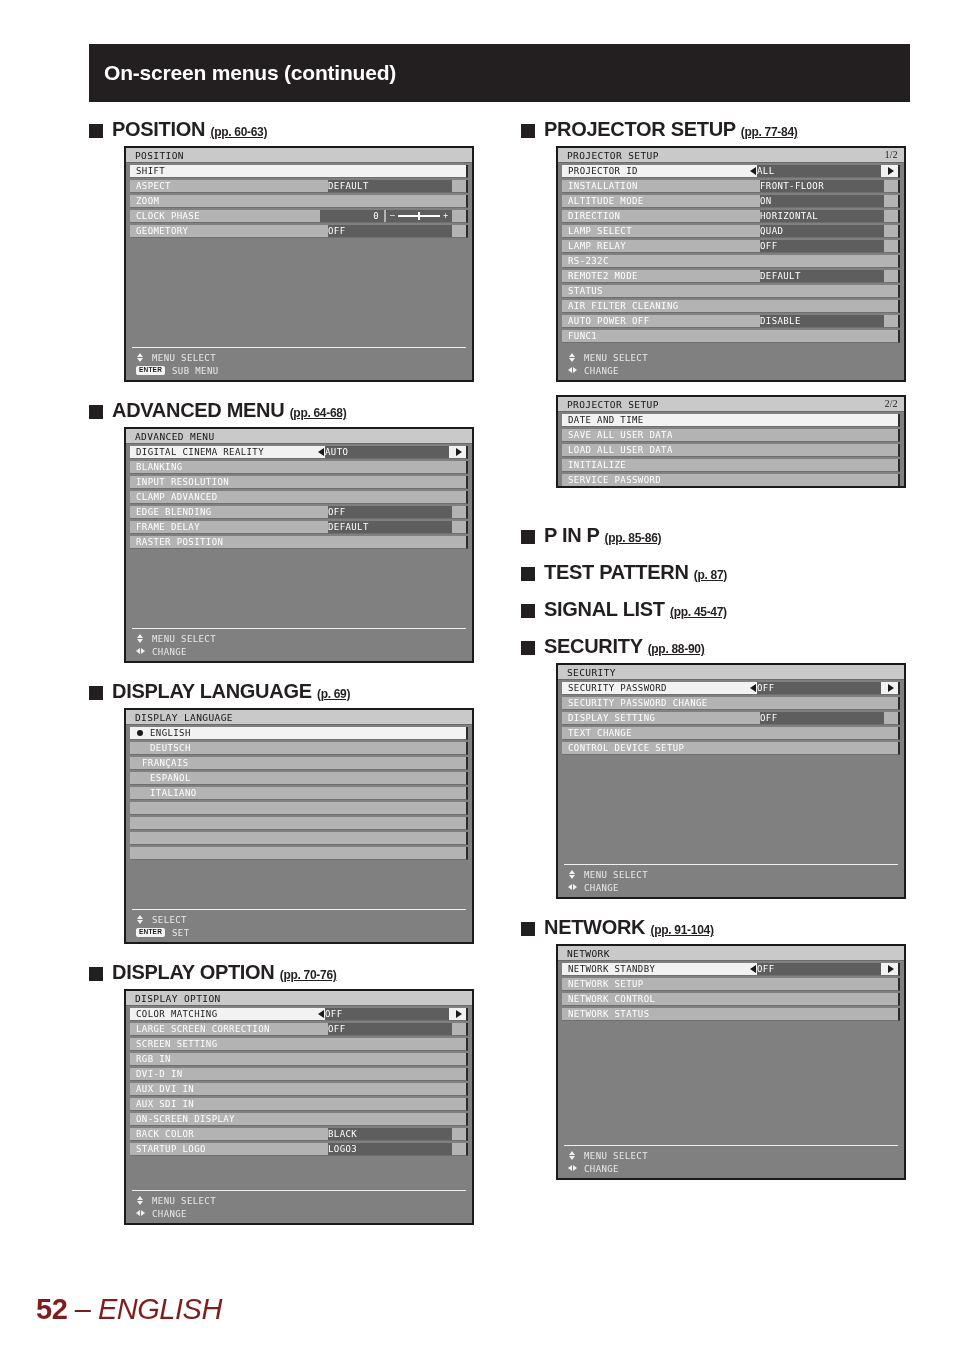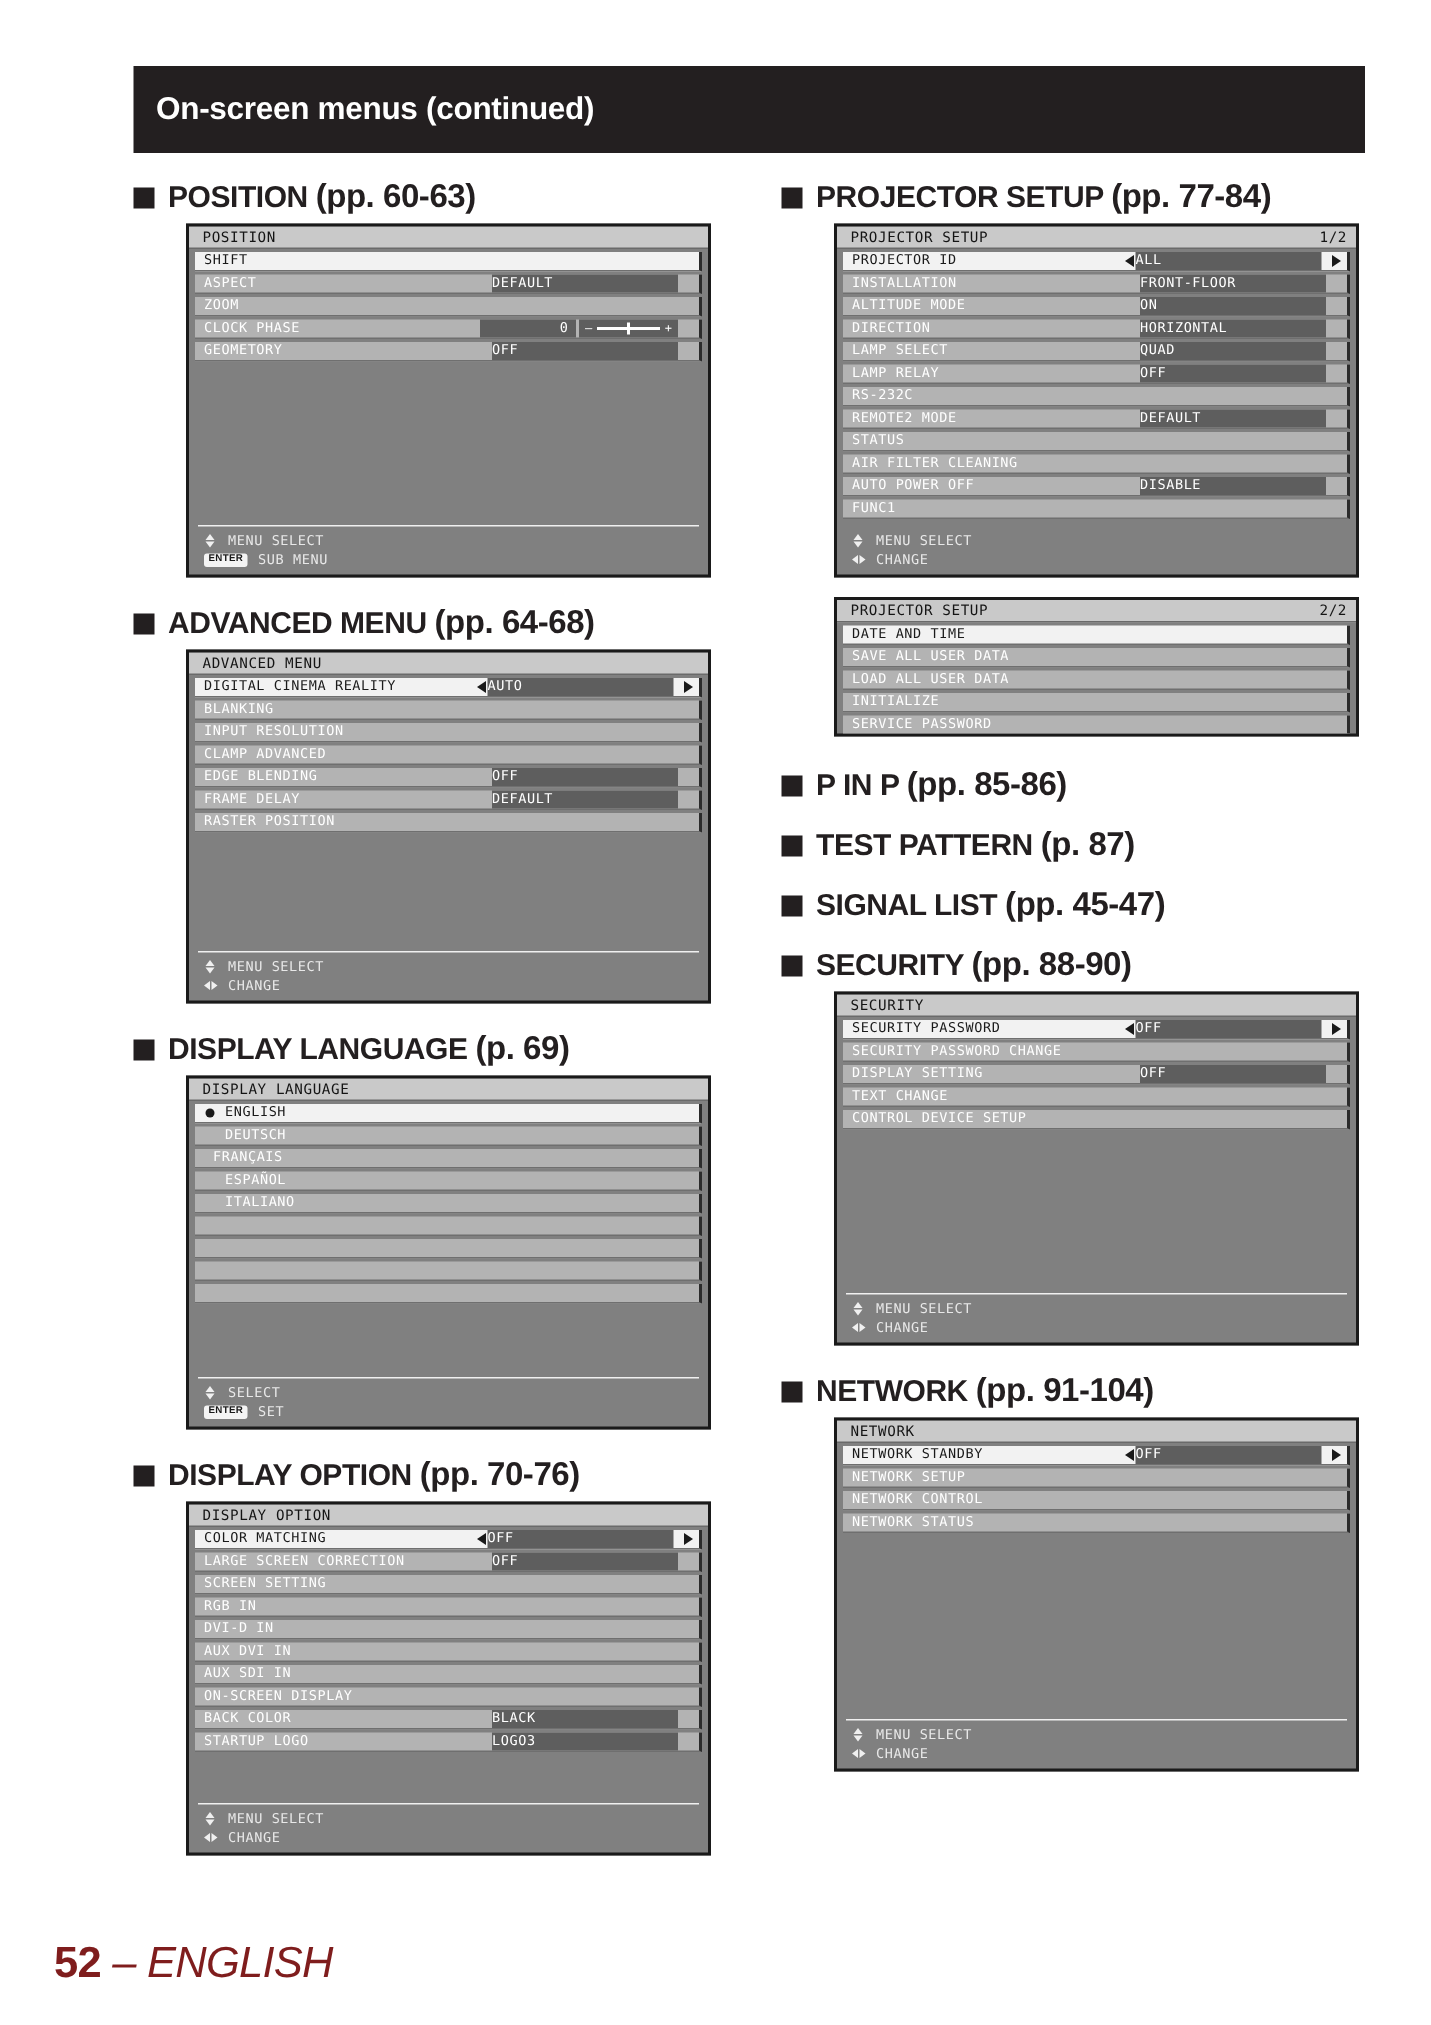--- a/index.html
+++ b/index.html
@@ -61,22 +61,23 @@
     top: 1px;
   }
   .heading-text {
     font-size: 20px;
     font-weight: bold;
     color: #231f20;
     letter-spacing: -0.3px;
     white-space: nowrap;
   }
   .heading-text .pg {
-    font-size: 22px;
+    font-size: 12px;
     font-weight: bold;
+    text-decoration: underline;
   }
   .heading-only { margin-bottom: 14px; }
   .heading-gap-top { margin-top: 17px; }
 
   
   .osd {
     position: relative;
     background: #808080;
     border: 2px solid #1a1a1a;
     box-sizing: border-box;
@@ -100,20 +101,21 @@
   }
   .osd-title-text {
     font-size: 9.5px;
     color: #141414;
     letter-spacing: 0.4px;
   }
   .osd-page {
     font-size: 9.5px;
     color: #141414;
     letter-spacing: 0.4px;
+    font-family: Liberation Serif, serif;
   }
 
   .osd-rows {
     padding: 2px 4px 0 4px;
   }
 
   .osd-row {
     position: relative;
     height: 13px;
     margin-bottom: 2px;
@@ -660,21 +662,21 @@
       </div>
       <div class="osd-row">
         <span class="row-label">INITIALIZE</span>
       </div>
       <div class="osd-row">
         <span class="row-label">SERVICE PASSWORD</span>
       </div>
     </div>
   </div>
 
-  <div class="section-heading heading-only" style="margin-top:19px">
+  <div class="section-heading heading-only" style="margin-top:36px">
     <span class="heading-bullet"></span>
     <span class="heading-text"><span>P IN P</span> <span class="pg">(pp. 85-86)</span></span>
   </div>
 
   <div class="section-heading heading-only">
     <span class="heading-bullet"></span>
     <span class="heading-text"><span>TEST PATTERN</span> <span class="pg">(p. 87)</span></span>
   </div>
 
   <div class="section-heading heading-only">

